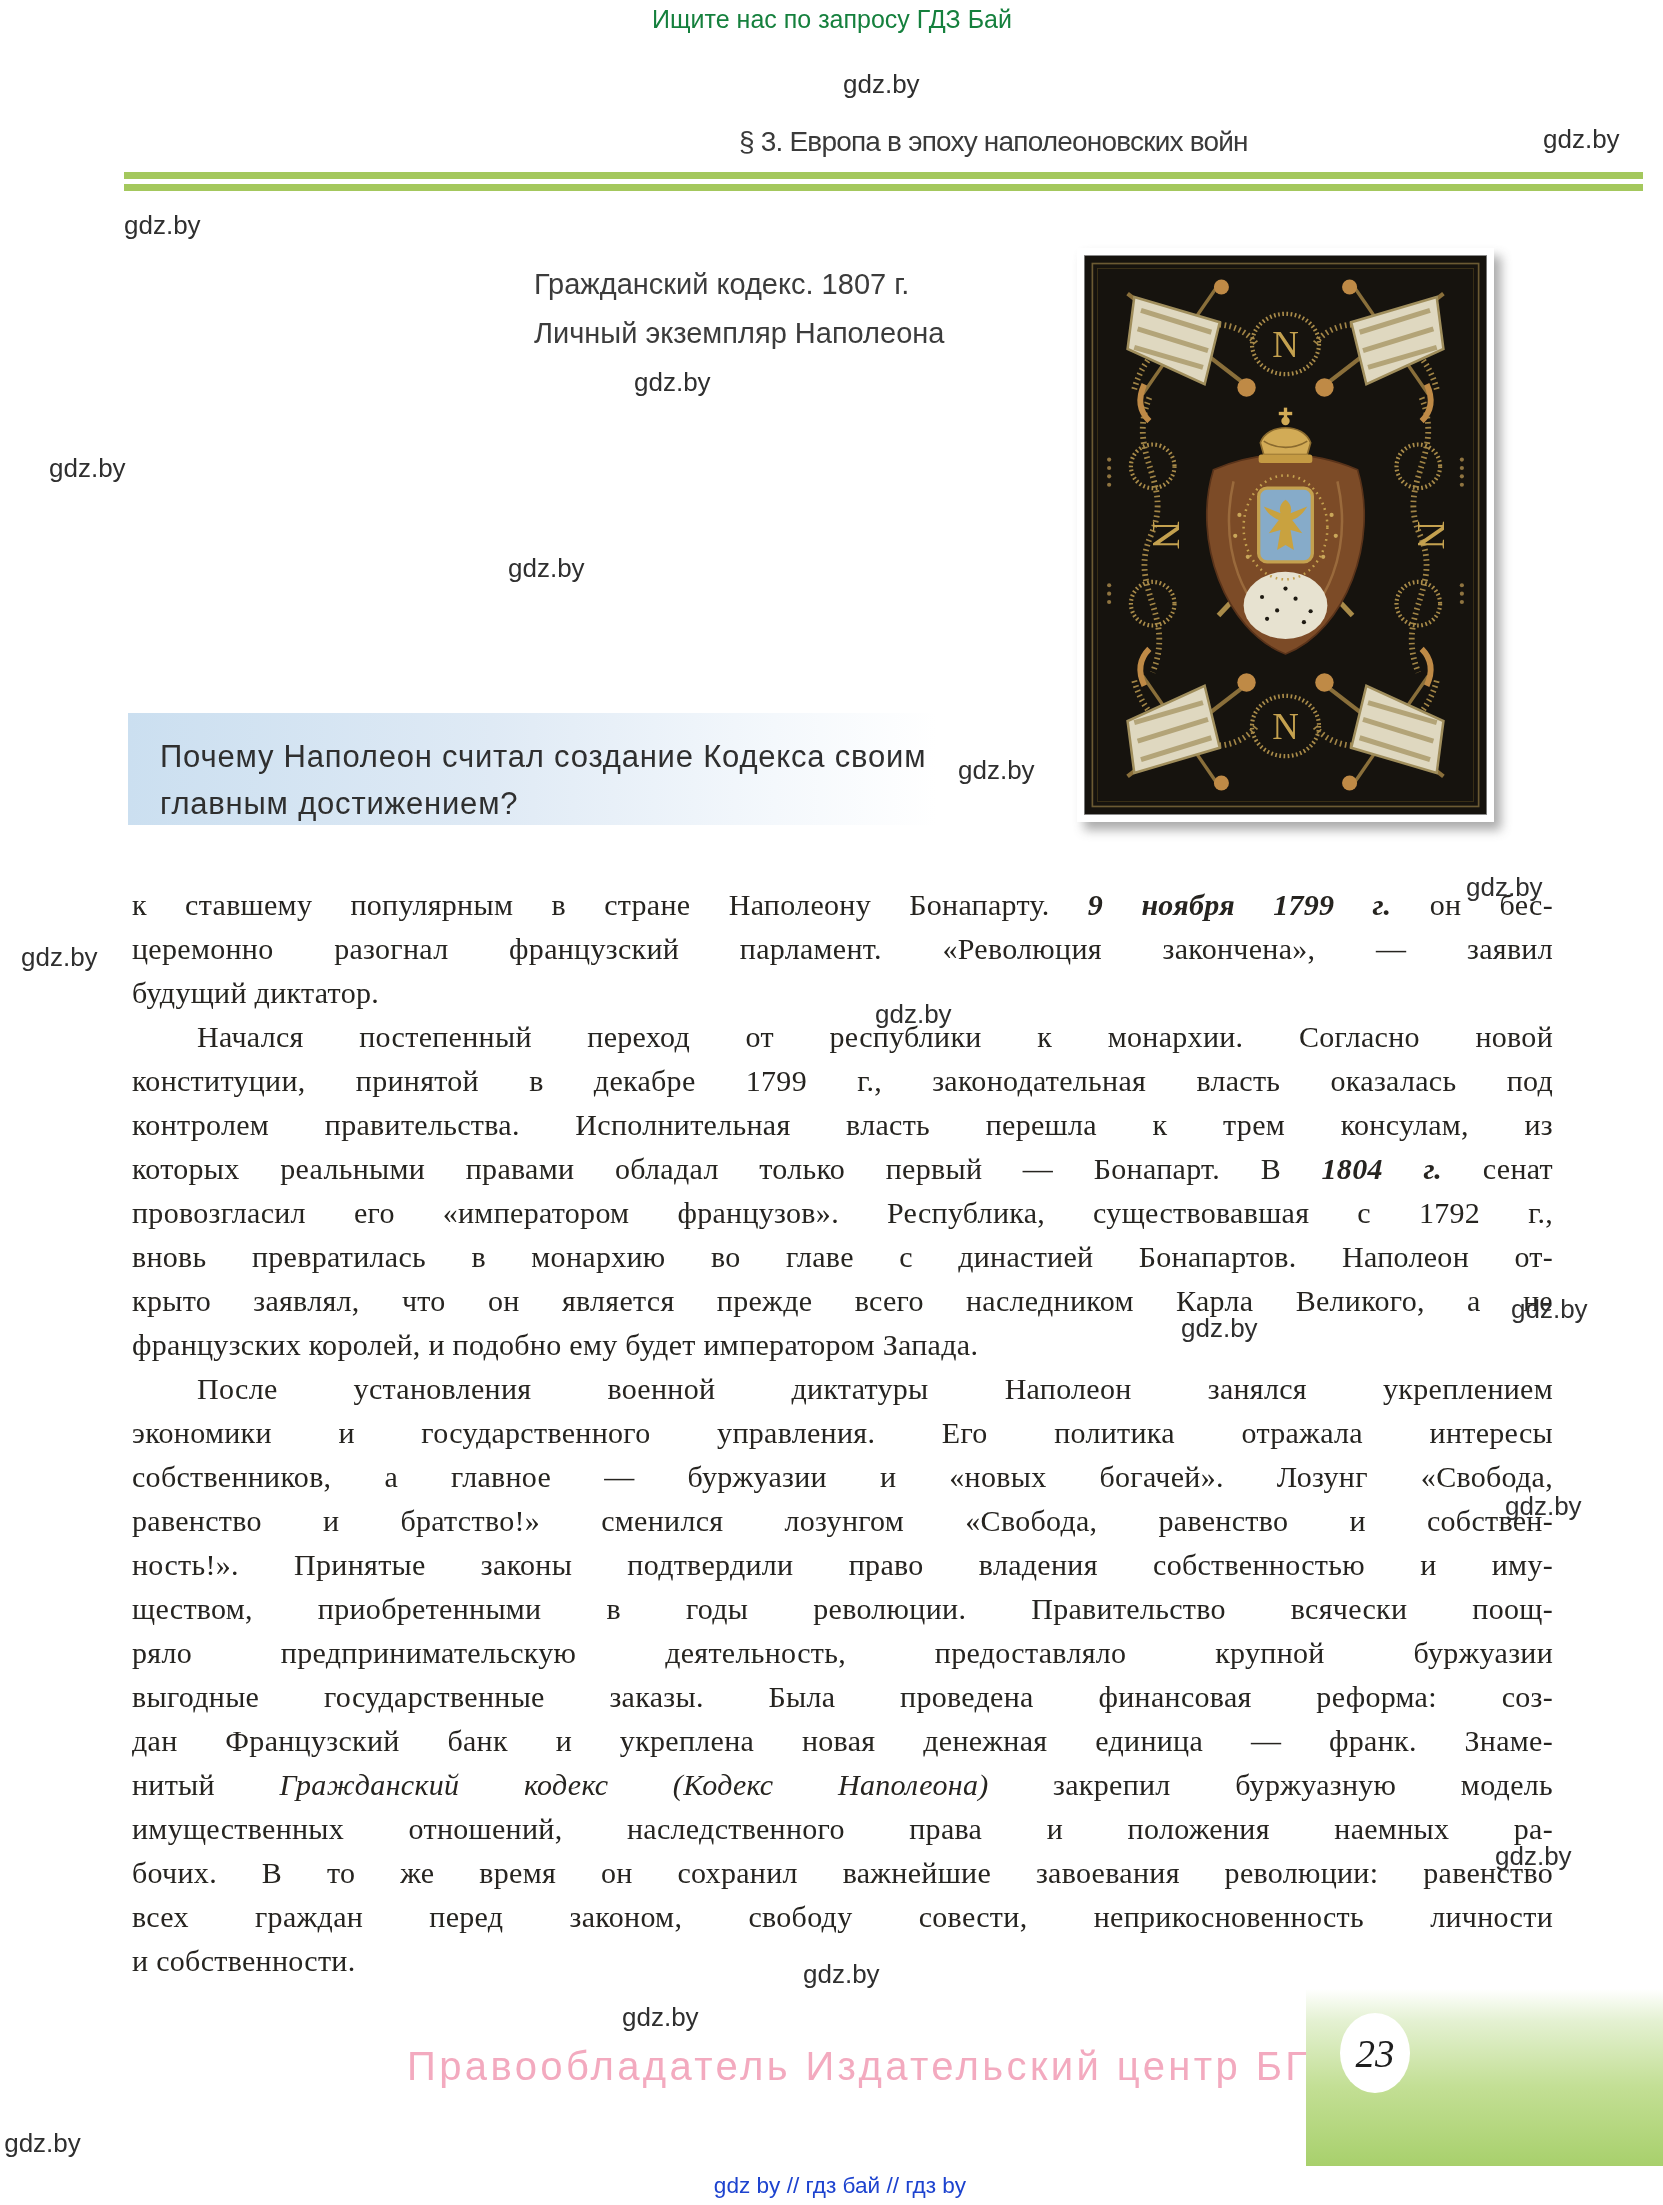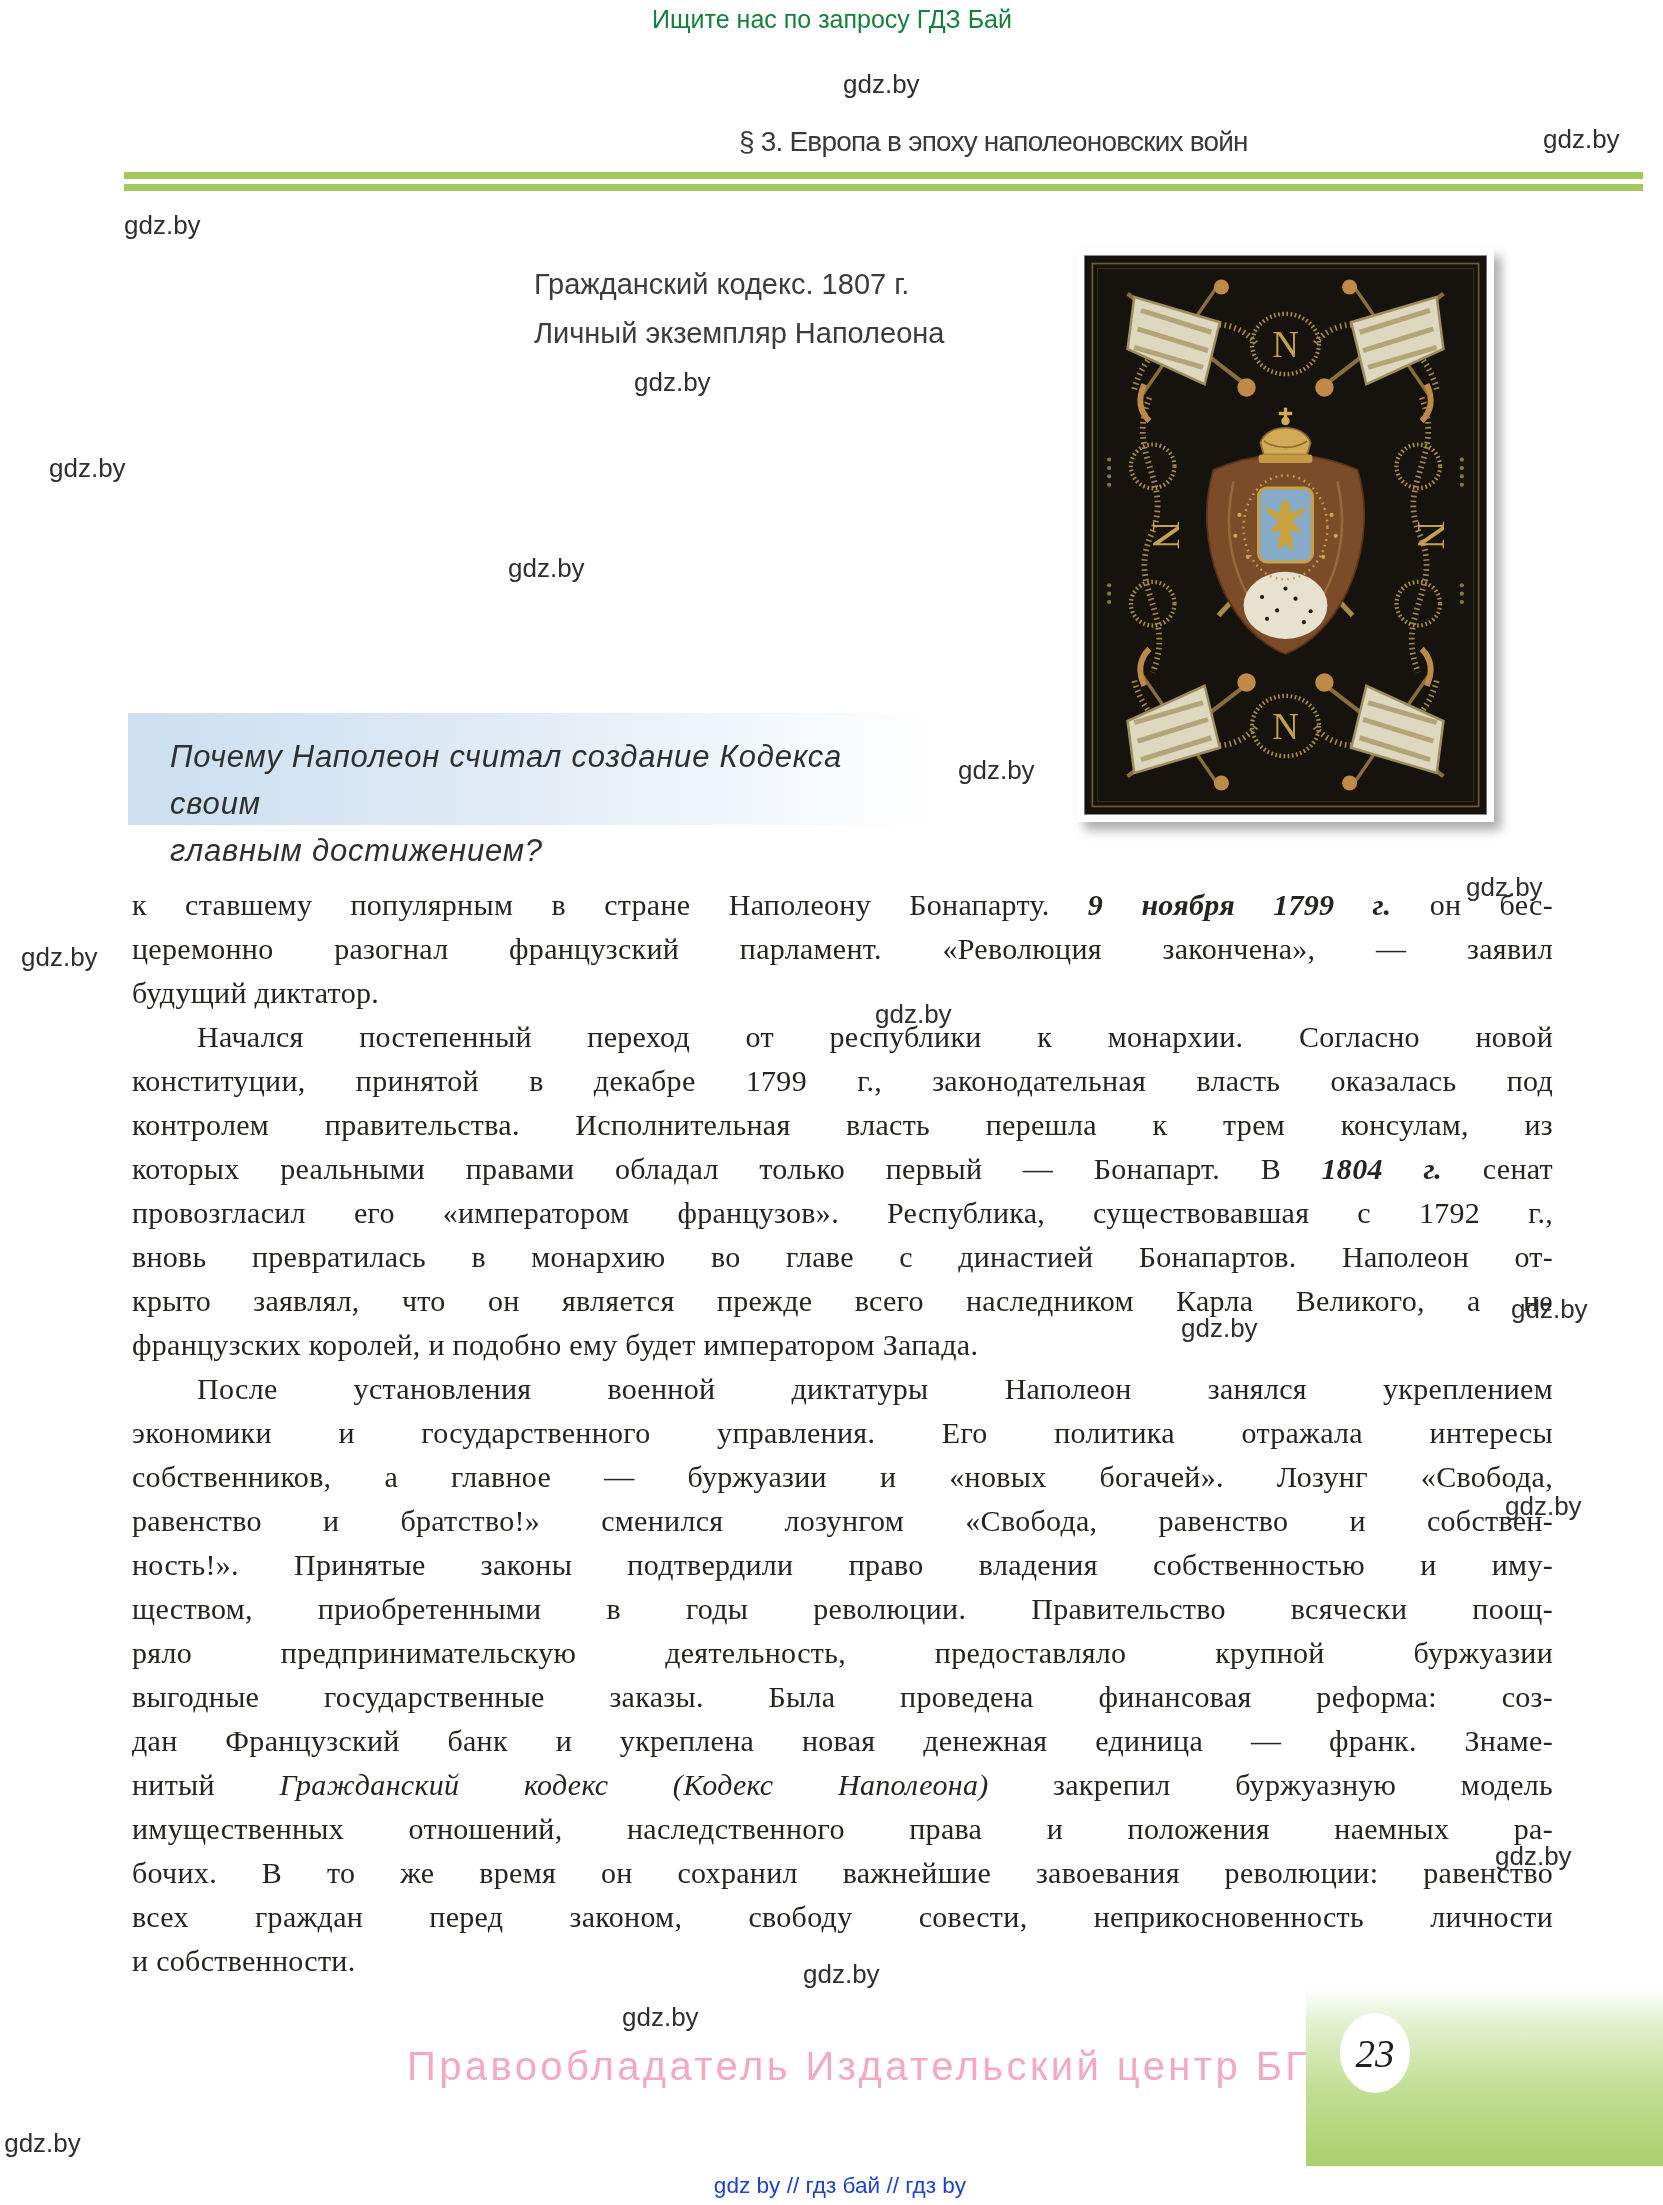--- a/index.html
+++ b/index.html
@@ -10,21 +10,21 @@
   .wm{font-size:26px;color:#2f2f2f;white-space:nowrap;}
   #title{left:739px;top:126px;font-size:28px;color:#3a3a3a;letter-spacing:-0.8px;white-space:nowrap;}
   .gline{left:124px;width:1519px;height:6.7px;background:#a4c85d;}
   #gline1{top:172px;} #gline2{top:184px;}
   #caption{left:534px;top:260px;width:503px;font-size:29px;color:#3c3c3c;line-height:49px;}
   #figure{left:1077px;top:248px;width:417px;height:574px;background:#ffffff;padding:0;
           box-shadow:6.7px 7.5px 10px rgba(70,70,70,0.45);}
   #figure svg{display:block;margin:6.7px;}
   #qbox{left:128px;top:713px;width:809px;height:112px;
         background:linear-gradient(to right,#cbdff0 0%,#dfeaf5 45%,#f4f8fc 80%,rgba(255,255,255,0) 100%);}
-  #qbox .qtext{margin:20px 0 0 42px;font-size:31px;font-style:italic;color:#2f2f2f;line-height:47px;letter-spacing:0.8px;}
+  #qbox .qtext{margin:20px 0 0 32px;font-size:31px;color:#2f2f2f;line-height:47px;letter-spacing:0.8px;}
   #bodytext{left:132px;top:883px;width:1421px;font-family:"Liberation Serif",serif;
             font-size:30px;color:#262420;letter-spacing:0.3px;}
   .bline{height:44px;line-height:44px;text-align:justify;text-align-last:justify;overflow:visible;}
   .bline.last{text-align-last:left;}
   .bline.indent{text-indent:65px;}
   .bi{font-weight:bold;font-style:italic;}
   .i{font-style:italic;}
   #copyright{left:407px;top:2044px;font-size:40px;color:#f3aabf;letter-spacing:3.4px;white-space:nowrap;}
   #greenblock{left:1306px;top:1989px;width:421px;height:177px;
         background:linear-gradient(to bottom,rgba(255,255,255,0) 0%,#e4f1d2 18%,#c3df95 55%,#a8d06c 100%);font-style:italic;}

